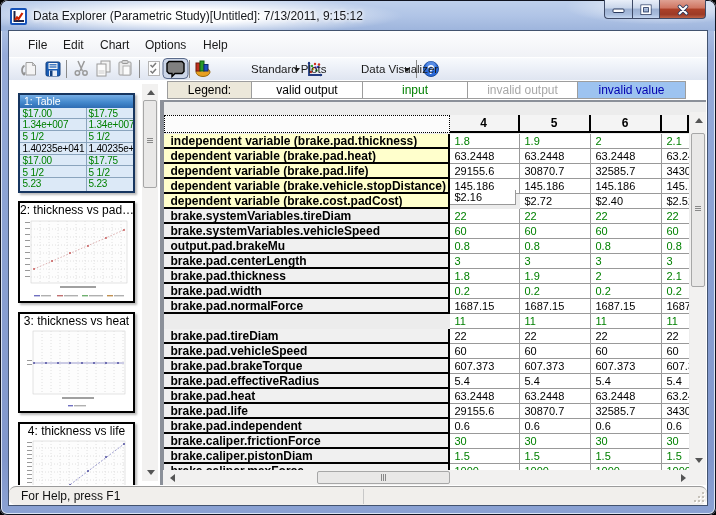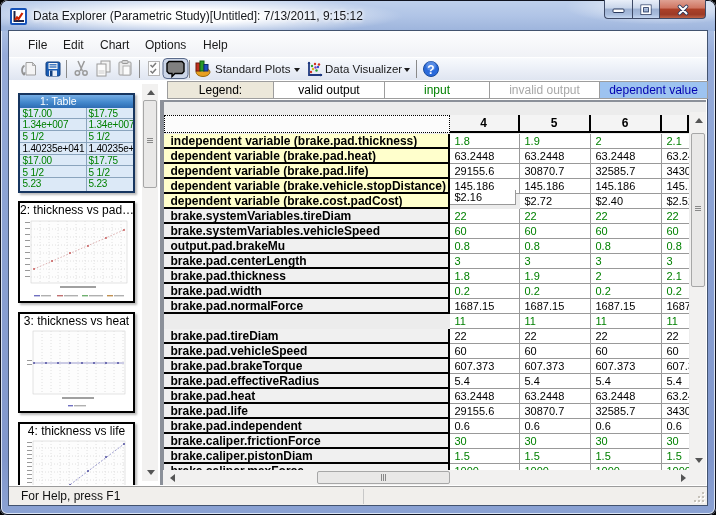--- a/index.html
+++ b/index.html
@@ -12,21 +12,21 @@
 #win > div { position:absolute; }
 #client { left:9px; top:31px; width:698px; height:474px; background:#fff;
   box-shadow:0 0 0 1px #43536f; }
 #title { left:33px; top:9px; font-size:12px; color:#15171c;
   text-shadow:0 0 4px #fff, 0 0 4px #fff; }
 #menubar { left:9px; top:31px; width:698px; height:26px;
   background:linear-gradient(#fdfdfe,#f0f2f6); }
 .mi { position:absolute; top:7px; font-size:12px; color:#1a1a1a; }
 #toolbar { left:9px; top:57px; width:698px; height:23px;
   background:linear-gradient(#f8fafd,#dfe5f1); border-top:1px solid #fff; }
-.tbtxt { position:absolute; top:5px; font-size:11.5px; color:#1a1a1a; }
+.tbtxt { position:absolute; top:5px; font-size:11.5px; color:#1a1a1a;margin-left:36px; }
 .darr { position:absolute; top:10px; width:0; height:0;
   border-left:3.5px solid transparent; border-right:3.5px solid transparent; border-top:4px solid #1a1a1a; }
 #legend { left:167px; top:80.5px; height:18px; display:flex; font-size:12px;
   border:1px solid #9d9d9d; }
 .lg { height:16px; line-height:16px; text-align:center; border-right:1px solid #9d9d9d; background:#fff; }
 .thumb { position:absolute; left:18px; width:117px; background:#fff; border:2px solid #000;
   box-shadow:2px 2px 2px rgba(120,120,120,.5); }
 .mr { position:absolute; left:0; width:113px; height:11.8px; line-height:11.5px;
   padding-left:2.5px; border-bottom:1px solid #8aa4bd; white-space:nowrap; }
 .mr span { position:absolute; left:68.5px; }
@@ -41,21 +41,21 @@
 #tclip > div > div { position:absolute; }
 .lbl { left:164px; width:285.5px; height:15px; font-weight:bold;
   font-size:12px; line-height:14px; padding-left:6.5px; border-bottom:2px solid #000;
   border-right:2px solid #000; white-space:nowrap; overflow:hidden; }
 .val { height:15px; font-size:11px; line-height:15px; padding-left:5px;
   background:#fff; border-bottom:1px solid #999; white-space:nowrap; overflow:hidden; }
 .hdr { background:#f4f4f4; border-right:2px solid #000; border-bottom:2px solid #000;
   font-size:12px; font-weight:bold; text-align:center; line-height:16px; color:#000; }
 .hdrsel { background:#fcfcfc; border:1px dotted #000; }
 #status { left:9px; top:485.5px; width:698px; height:19px; background:#f1efec;
-  border-top:1px solid #9b9b9b; font-size:12px; color:#111; }
+  border-top:1px solid #9b9b9b; font-size:12px; color:#111;border-radius:7px; }
 </style></head>
 <body>
 <div id="win">
   <div id="titlebar" style="left:1px;top:1px;width:714px;height:30px;border-radius:7px 7px 0 0;
     background:
       radial-gradient(ellipse 290px 26px at 185px 15px, rgba(255,255,255,.98) 25%, rgba(255,255,255,0) 75%),
       radial-gradient(ellipse 120px 22px at 660px 6px, rgba(255,255,255,.85), rgba(255,255,255,0) 80%),
       linear-gradient(#bed0ec 0%, #b0c4e6 50%, #9db4dc 100%)"></div>
   <div style="left:10px;top:8px;width:17px;height:17px;background:#fff;border:2px solid #1552b8;border-radius:2px">
     <svg width="13" height="13" viewBox="0 0 13 13" style="position:absolute;left:0;top:0">
@@ -162,31 +162,31 @@
         <circle cx="8" cy="5" r="4.8" fill="#7aa6ec" opacity="0.55"></circle>
         <text x="8" y="12.5" text-anchor="middle" font-size="12" font-weight="bold" fill="#fff" font-family="Liberation Sans">?</text>
       </g>
     </svg>
     <span class="tbtxt" style="left:206px">Standard Plots</span>
       <span class="darr" style="left:284.5px"></span>
     <span class="tbtxt" style="left:316px">Data Visualizer</span>
       <span class="darr" style="left:395px"></span>
   </div>
   <div id="legend">
-    <div class="lg" style="width:106px;background:#ece8da">Legend:</div>
+    <div class="lg" style="width:84px;background:#ece8da">Legend:</div>
     <div class="lg" style="width:111px">valid output</div>
     <div class="lg" style="width:105px;color:#008000">input</div>
     <div class="lg" style="width:110px;color:#a8a8a8">invalid output</div>
-    <div class="lg" style="width:107px;background:#9dc3f0;color:#0000b0;border-right:none">dependent value</div>
+    <div class="lg" style="width:107px;background:#9dc3f0;color:#0000b0;border-right:none">invalid value</div>
   </div>
 
   <div id="panel" style="left:9px;top:80.5px;width:152px;height:404px;overflow:hidden">
       <div style="position:absolute;left:-9px;top:-80.5px;width:716px;height:515px">
   <div class="thumb" style="top:92.5px;height:100px;border-color:#16355f">
-    <div style="height:13px;background:linear-gradient(#76ade4 0%,#4489cd 55%,#2e6cb3 100%);color:#fff;font-size:10.5px;line-height:13px;padding-left:20px">1: Table</div>
+    <div style="height:13px;background:linear-gradient(#76ade4 0%,#4489cd 55%,#2e6cb3 100%);color:#fff;font-size:10.5px;line-height:13px;padding-left:4px">1: Table</div>
     <div style="position:relative;height:83px;background:#dce9f7;font-size:10px;letter-spacing:-0.2px;color:#008000;overflow:hidden">
       <div style="position:absolute;left:66px;top:0;width:1px;height:100%;background:#8aa4bd"></div>
       <div class="mr" style="top:0">$17.00<span>$17.75</span></div>
       <div class="mr" style="top:11.8px">1.34e+007<span>1.34e+007</span></div>
       <div class="mr" style="top:23.6px">5 1/2<span>5 1/2</span></div>
       <div class="mr" style="top:35.4px;color:#000">1.40235e+041<span style="left:68.5px">1.40235e+041</span></div>
       <div class="mr" style="top:47.2px">$17.00<span>$17.75</span></div>
       <div class="mr" style="top:59px">5 1/2<span>5 1/2</span></div>
       <div class="mr" style="top:70.8px;border-bottom:none">5.23<span>5.23</span></div>
     </div>

